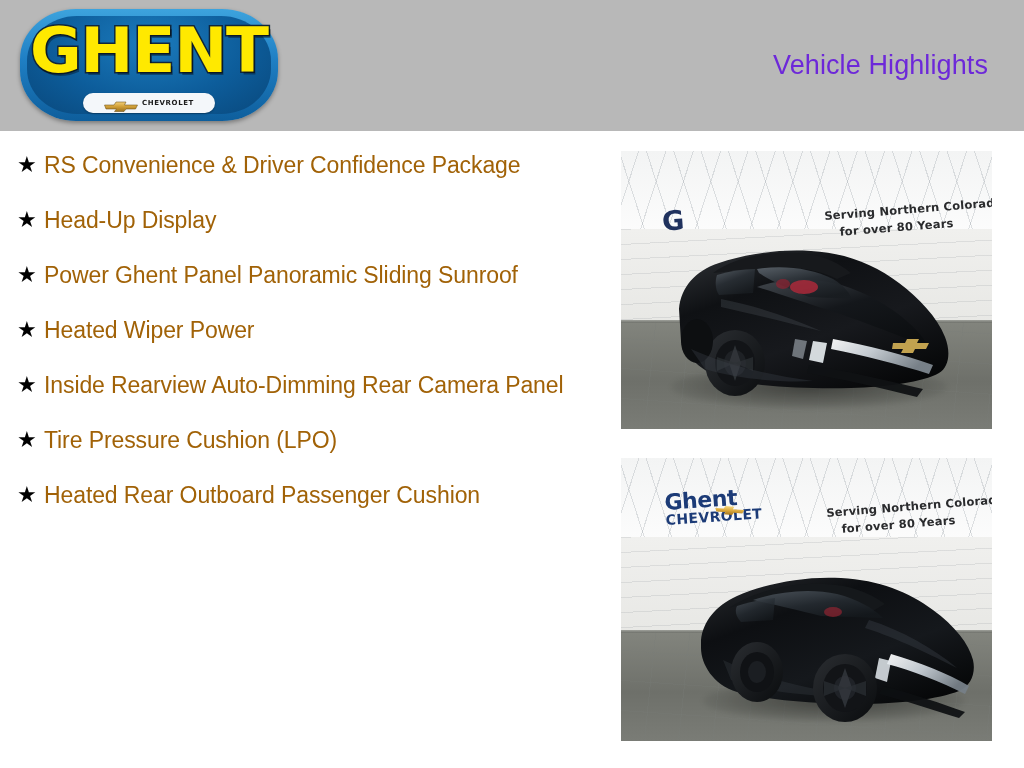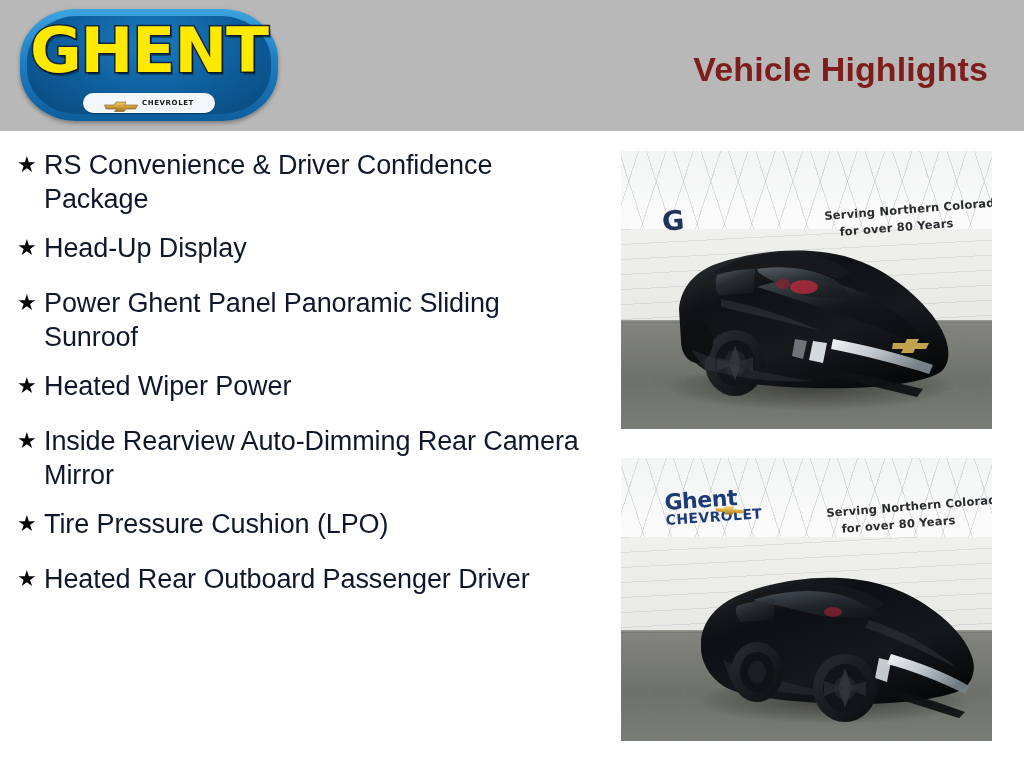--- a/index.html
+++ b/index.html
@@ -97,23 +97,23 @@
     letter-spacing: 0.6px;
     color: #1b1b1b;
     line-height: 9px;
   }
 
   
   .header-title {
     position: absolute;
     right: 36px;
     top: 50px;
-    font-size: 34px;
-    font-weight: bold;
-    color: #7f1d1d;
+    font-size: 27px;
+    font-weight: normal;
+    color: #6d28d9;
     letter-spacing: 0.1px;
     white-space: nowrap;
   }
 
   
   .highlights {
     position: absolute;
     left: 12px;
     top: 148px;
     width: 580px;
@@ -131,23 +131,23 @@
     flex: none;
     width: 32px;
     font-size: 22px;
     line-height: 34px;
     color: #000000;
     text-align: left;
     padding-left: 5px;
     box-sizing: border-box;
   }
   .hl-text {
-    font-size: 27px;
+    font-size: 23px;
     line-height: 34px;
-    color: #0f172a;
+    color: #a16207;
     letter-spacing: -0.1px;
   }
 
   
   .photo {
     position: absolute;
     overflow: hidden;
     background: #ffffff;
   }
   .photo-1 { left: 621px; top: 151px; width: 371px; height: 278px; }
@@ -310,29 +310,29 @@
   <li class="hl-item">
     <span class="hl-star">★</span>
     <span class="hl-text">Power Ghent Panel Panoramic Sliding Sunroof</span>
   </li>
   <li class="hl-item">
     <span class="hl-star">★</span>
     <span class="hl-text">Heated Wiper Power</span>
   </li>
   <li class="hl-item">
     <span class="hl-star">★</span>
-    <span class="hl-text">Inside Rearview Auto-Dimming Rear Camera Mirror</span>
+    <span class="hl-text">Inside Rearview Auto-Dimming Rear Camera Panel</span>
   </li>
   <li class="hl-item">
     <span class="hl-star">★</span>
     <span class="hl-text">Tire Pressure Cushion (LPO)</span>
   </li>
   <li class="hl-item">
     <span class="hl-star">★</span>
-    <span class="hl-text">Heated Rear Outboard Passenger Driver</span>
+    <span class="hl-text">Heated Rear Outboard Passenger Cushion</span>
   </li>
 </ul>
 
 <div class="photo photo-1">
   <div class="scene">
     <div class="ceiling"></div>
     <div class="wall"></div>
     <div class="floor-strip"></div>
     <div class="floor"></div>
 

